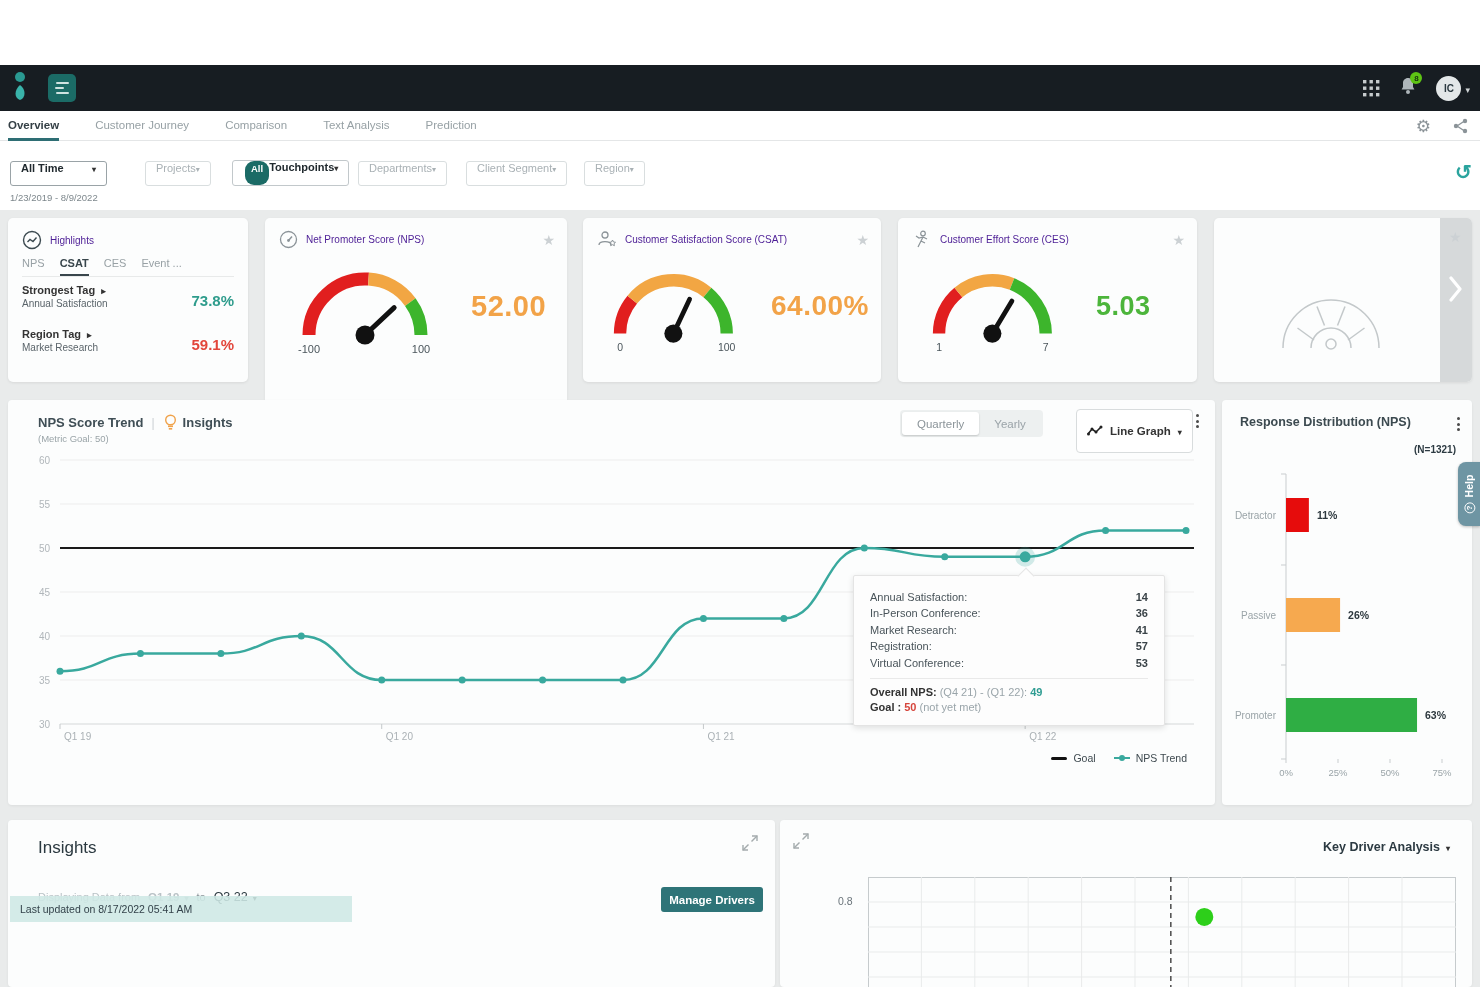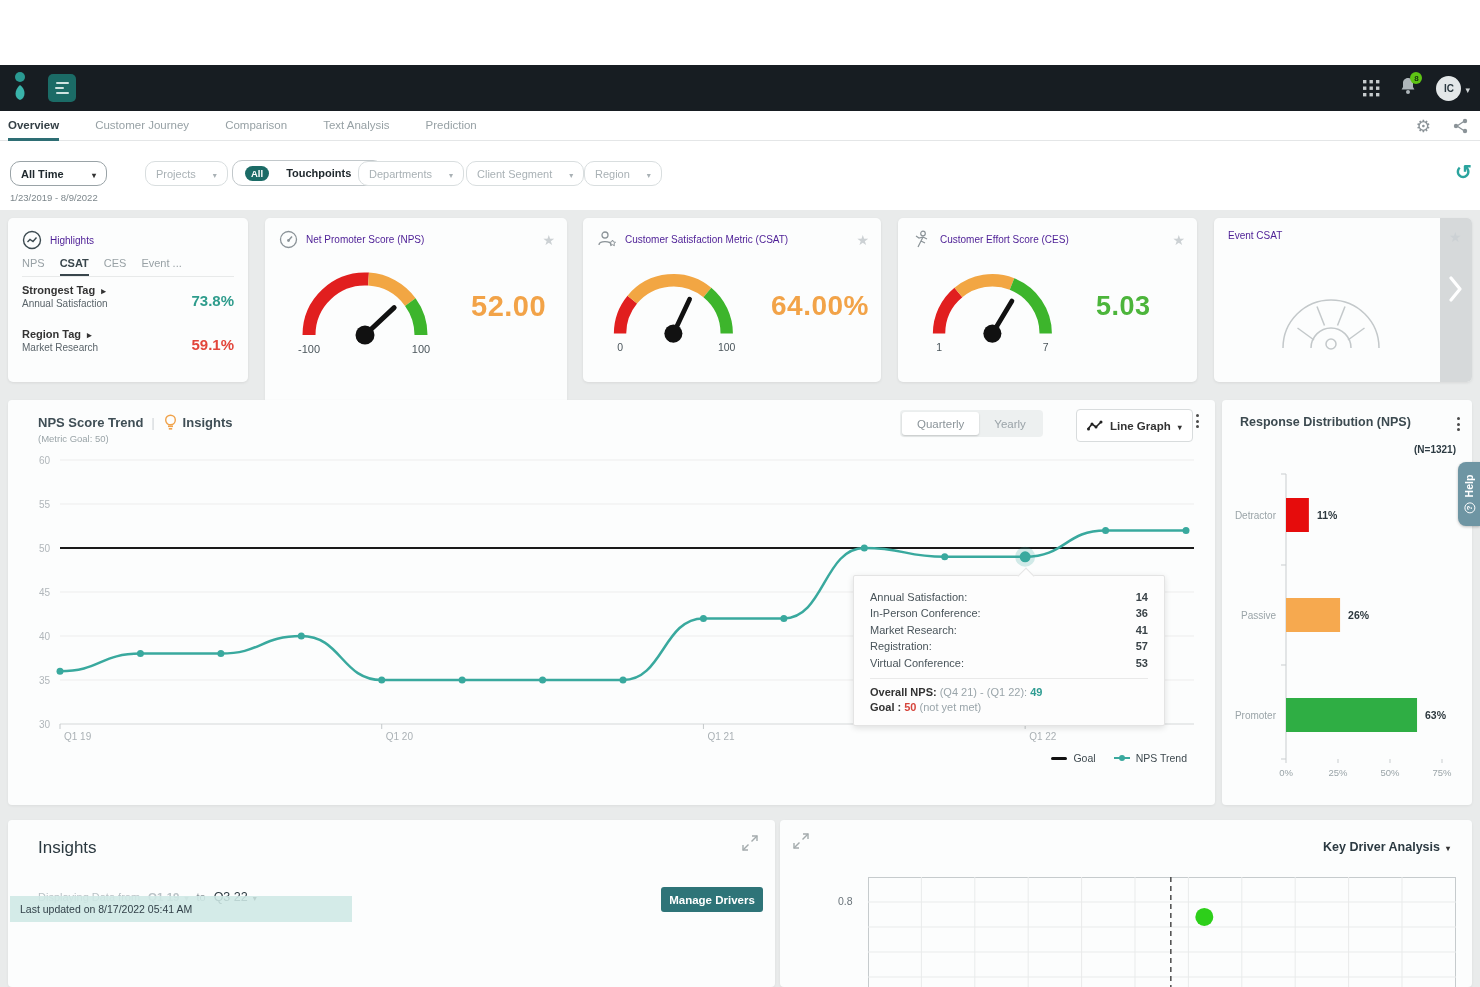--- a/index.html
+++ b/index.html
@@ -28,22 +28,22 @@
   .tabbar{position:absolute;left:0;top:111px;width:1480px;height:30px;background:#fff;
           border-bottom:1px solid #e4e6e7}
   .tabs{display:flex;gap:36px;padding-left:8px;height:30px;align-items:stretch}
   .tab{font-size:11.5px;color:#97a1a5;display:flex;align-items:center;
        border-bottom:3px solid transparent;cursor:pointer}
   .tab.active{color:#343f45;font-weight:bold;border-bottom-color:#2e6e74}
   .tabbar-icons{position:absolute;right:12px;top:0;height:30px;display:flex;align-items:center;gap:22px}
   .gear-glyph::before{content:"⚙";font-size:17px;color:#8b9398}
 
   
-  .fbtn{position:absolute;height:25px;border:1px solid #d9dedf;border-radius:10px;background:#fff;
-        display:inline-flex;align-items:center;padding:0 10px;font-size:11px;color:#a9b1b5;gap:17px;cursor:pointer}
+  .fbtn{position:absolute;height:25px;border:1px solid #d9dedf;border-radius:3px;background:#fff;
+        display:inline-flex;padding:0 10px;font-size:11px;color:#a9b1b5;gap:0;cursor:pointer}
   .caret::before{content:"▾";font-size:8px;color:#a9b1b5}
   .caret.dark::before{color:#333}
   .fbtn.primary{border-color:#9aa3a7;color:#20292e;font-weight:bold;width:97px;justify-content:space-between}
   .fbtn.touch{border-color:#c2c8cb;color:#20292e;font-weight:bold;height:26px;padding-left:12px}
   .all-pill{background:#1b6b66;color:#fff;font-size:9.5px;font-weight:bold;border-radius:9px;
             padding:2px 6px}
   .date-range{position:absolute;left:10px;top:192px;font-size:9.5px;color:#7d878c}
   .refresh-glyph::before{content:"↺";font-size:20px;font-weight:bold;color:#2aa49e}
 
   
@@ -78,21 +78,21 @@
 
   
   .panel{position:absolute;background:#fcfdfd;border-radius:4px;box-shadow:0 1px 3px rgba(0,0,0,.06)}
   .panel-title{font-size:13px;font-weight:bold;color:#3f4e55}
   .divider-pipe::before{content:"|";color:#ccd1d4;font-size:12px;margin:0 8px}
   .metric-goal{position:absolute;left:30px;top:33px;font-size:9.5px;color:#9aa4a8}
   .toggle{position:absolute;left:892px;top:10px;background:#edf0f0;border-radius:4px;display:flex;
           height:27px;padding:2px;cursor:pointer}
   .toggle .opt{padding:0 15px;font-size:11.5px;color:#9aa3a8;display:flex;align-items:center;border-radius:3px}
   .toggle .opt.active{background:#fff;box-shadow:0 1px 2px rgba(0,0,0,.18);color:#8b9499}
-  .lg-btn{position:absolute;left:1068px;top:9px;height:33px;border:1px solid #d8dcdd;border-radius:4px;
+  .lg-btn{position:absolute;left:1068px;top:9px;height:44px;border:1px solid #d8dcdd;border-radius:4px;
           background:#fff;display:flex;align-items:center;gap:7px;padding:0 10px;font-size:11.5px;
           color:#333;font-weight:bold;cursor:pointer}
   .kebab{display:flex;flex-direction:column;gap:2.5px;padding:4px;cursor:pointer}
   .kebab i{width:3px;height:3px;border-radius:50%;background:#4a4a4a}
 
   .tooltip{position:absolute;left:845px;top:175px;width:312px;background:#fdfdfd;
            border:1px solid #e4e4e4;box-shadow:0 2px 6px rgba(0,0,0,.12);border-radius:2px;
            padding:10px 16px 12px;z-index:5}
   .tooltip::before{content:"";position:absolute;top:-6px;left:166px;width:11px;height:11px;
                    background:#fdfdfd;border-left:1px solid #e4e4e4;border-top:1px solid #e4e4e4;
@@ -302,21 +302,21 @@
   </div>
 </div>
 
 <div class="card" style="left:583px;width:298px">
   <div class="card-head">
     <svg width="20" height="19" viewBox="0 0 20 19">
       <circle cx="8" cy="5" r="3" fill="none" stroke="#8b9398" stroke-width="1.3"></circle>
       <path d="M2,15 C2,10.5 14,10.5 14,15" fill="none" stroke="#8b9398" stroke-width="1.3"></path>
       <path d="M15.5,10 l1,2 2,.3 -1.5,1.4 .4,2 -1.9-1 -1.9,1 .4-2 -1.5-1.4 2-.3 z" fill="none" stroke="#8b9398" stroke-width="1"></path>
     </svg>
-    <span class="card-title">Customer Satisfaction Metric (CSAT)</span>
+    <span class="card-title">Customer Satisfaction Score (CSAT)</span>
     <span class="star-glyph"></span>
   </div>
   <div class="gauge-body" style="padding-left:18px;gap:10px">
     <svg width="160" height="102" viewBox="0 0 168 102">
         <path d="M20,80 A56,56 0 0 1 32.85125840455581,44.30425657407337" stroke="#e11f1f" stroke-width="13" fill="none"></path>
         <path d="M32.85125840455581,44.30425657407337 A56,56 0 0 1 111.69574342592662,36.8512584045558" stroke="#f2a643" stroke-width="13" fill="none"></path>
         <path d="M111.69574342592662,36.8512584045558 A56,56 0 0 1 132,80" stroke="#3db52c" stroke-width="13" fill="none"></path>
         <line x1="73.0195449590445" y1="86.33378936726214" x2="93.0311716626029" y2="43.80691790135921" stroke="#111" stroke-width="5" stroke-linecap="round"></line>
         <circle cx="76" cy="80" r="9.5" fill="#111"></circle>
         <text x="20" y="98" text-anchor="middle" font-size="11" fill="#4a555b">0</text>
@@ -343,23 +343,20 @@
         <line x1="72.4052112355928" y1="86.00645434006552" x2="96.54165008232681" y2="45.67740377105422" stroke="#111" stroke-width="5" stroke-linecap="round"></line>
         <circle cx="76" cy="80" r="9.5" fill="#111"></circle>
         <text x="20" y="98" text-anchor="middle" font-size="11" fill="#4a555b">1</text>
         <text x="132" y="98" text-anchor="middle" font-size="11" fill="#4a555b">7</text>
       </svg>
     <div class="gauge-value" style="font-size:27px;color:#4cb53b">5.03</div>
   </div>
 </div>
 
 <div class="card" style="left:1214px;width:258px">
-  <div class="card-head">
-    <span class="card-title">Event CSAT</span>
-  </div>
   <svg width="110" height="70" viewBox="0 0 110 70" style="position:absolute;left:62px;top:64px">
     <path d="M7,66 A48,48 0 0 1 103,66" fill="none" stroke="#c3c8ca" stroke-width="1.5"></path>
     <path d="M35,66 A20,20 0 0 1 75,66" fill="none" stroke="#c3c8ca" stroke-width="1.5"></path>
     <g stroke="#c3c8ca" stroke-width="1.5">
       <line x1="21.5" y1="46" x2="38" y2="58"></line>
       <line x1="41" y1="24.5" x2="48.5" y2="43.5"></line>
       <line x1="69" y1="24.5" x2="61.5" y2="43.5"></line>
       <line x1="88.5" y1="46" x2="72" y2="58"></line>
     </g>
     <circle cx="55" cy="62" r="5" fill="none" stroke="#c3c8ca" stroke-width="1.5"></circle>

